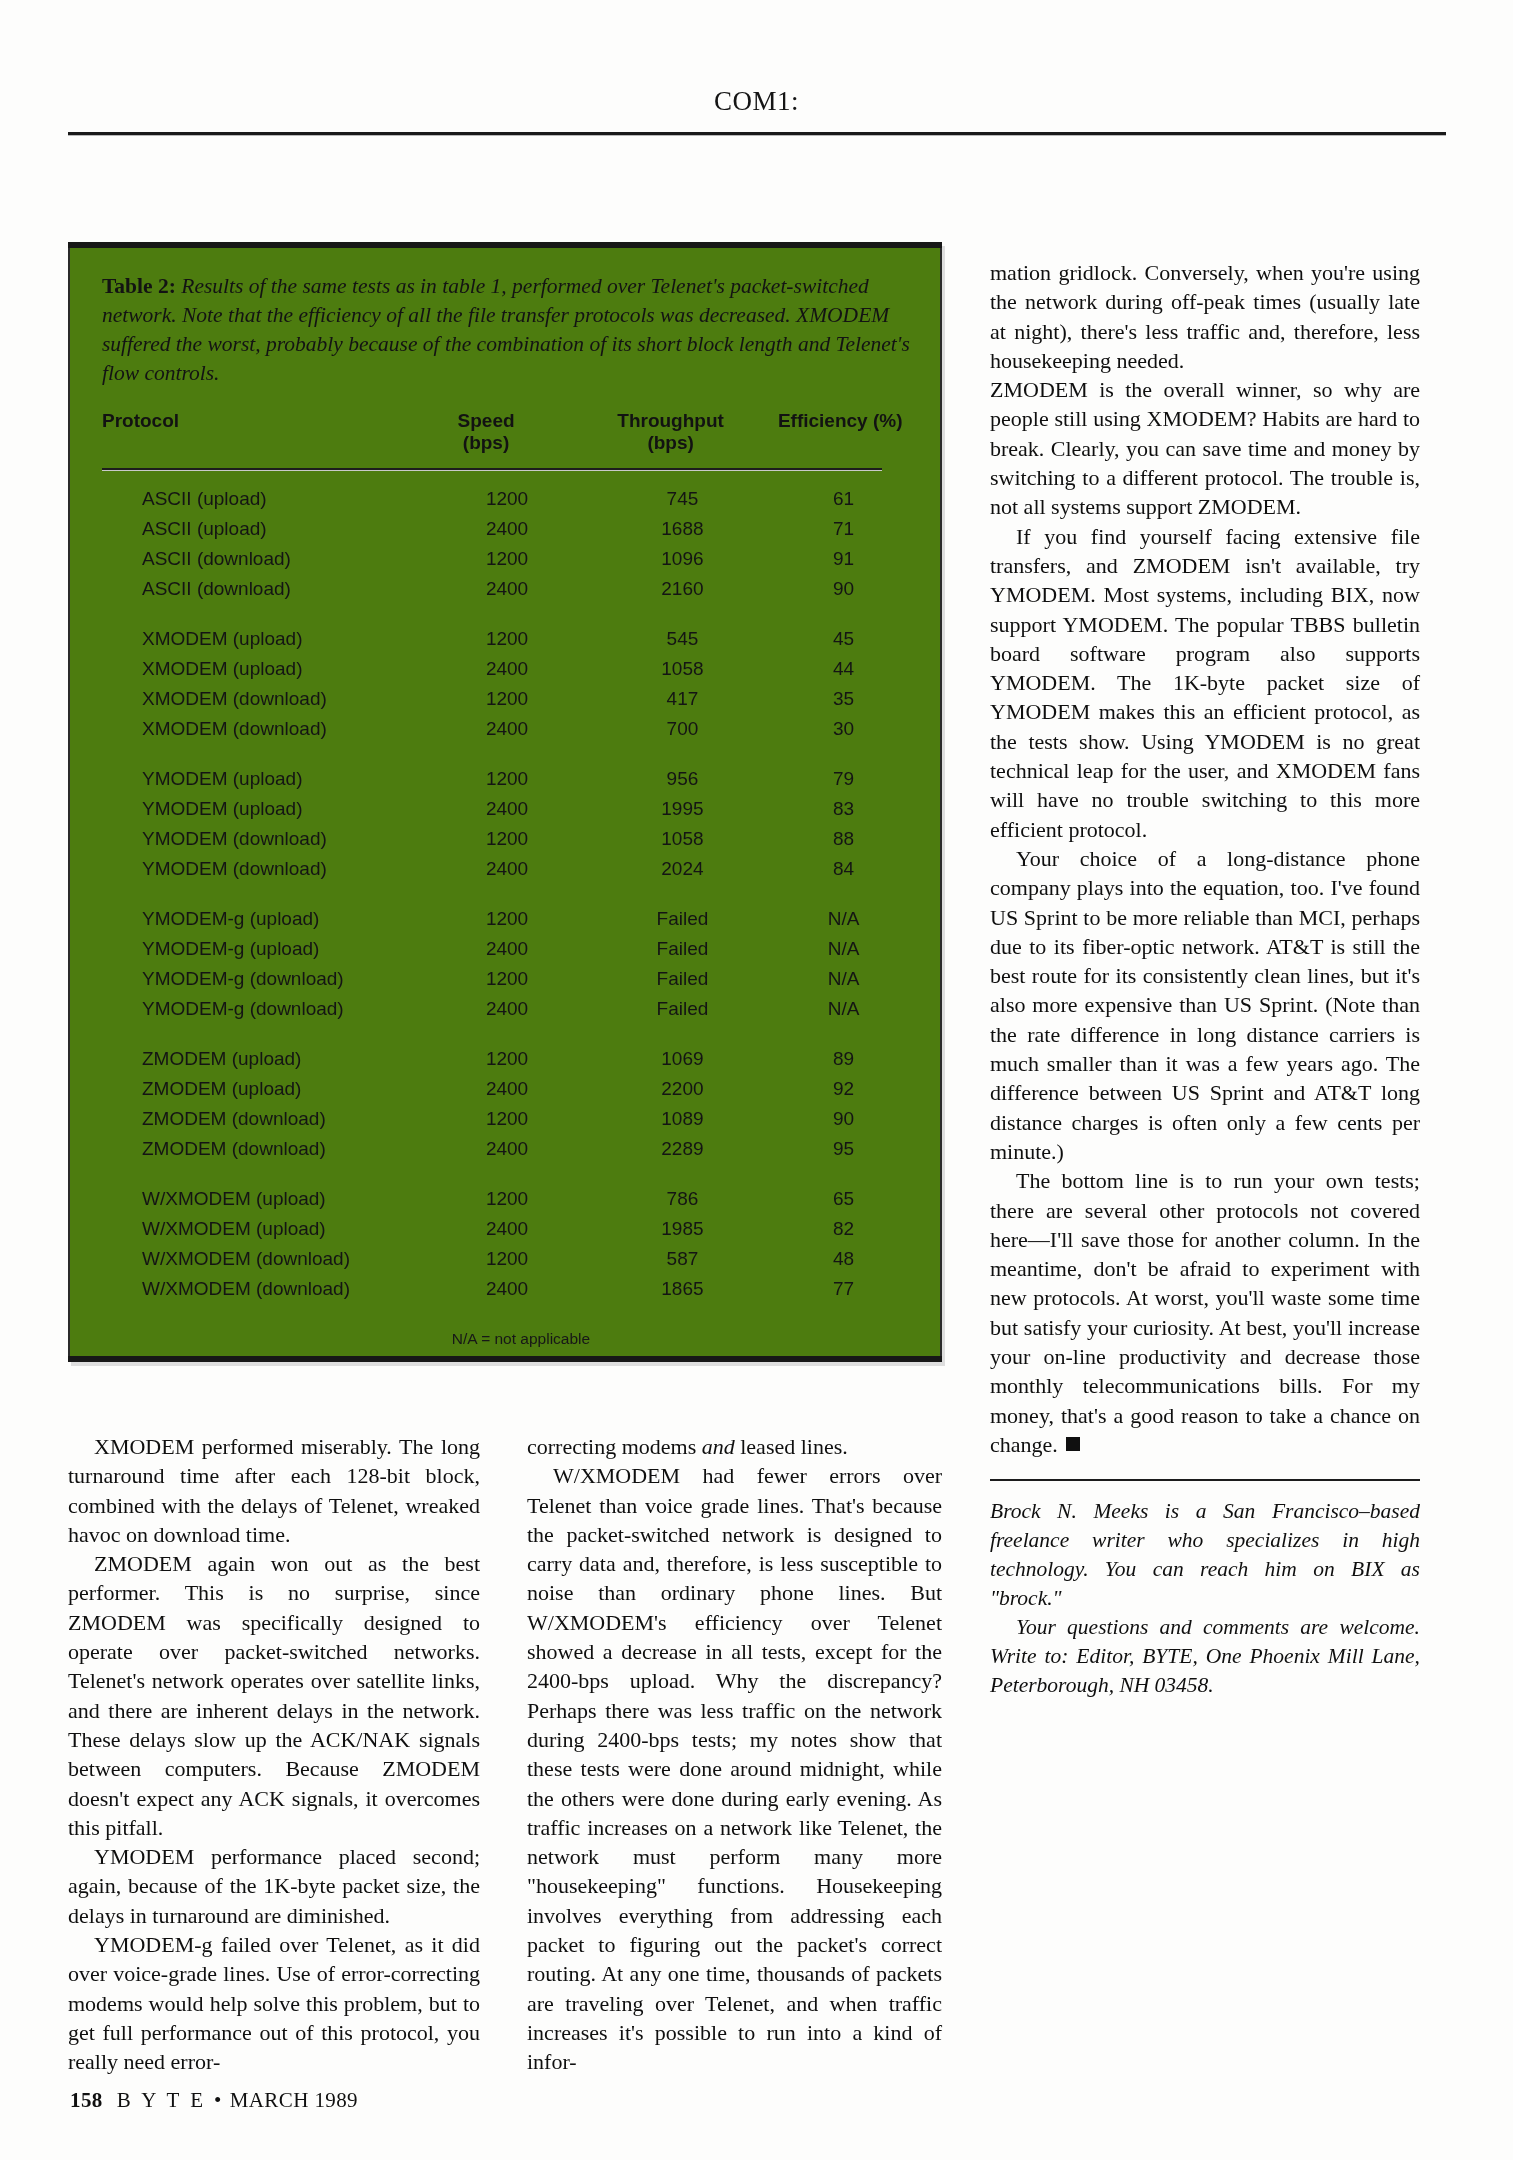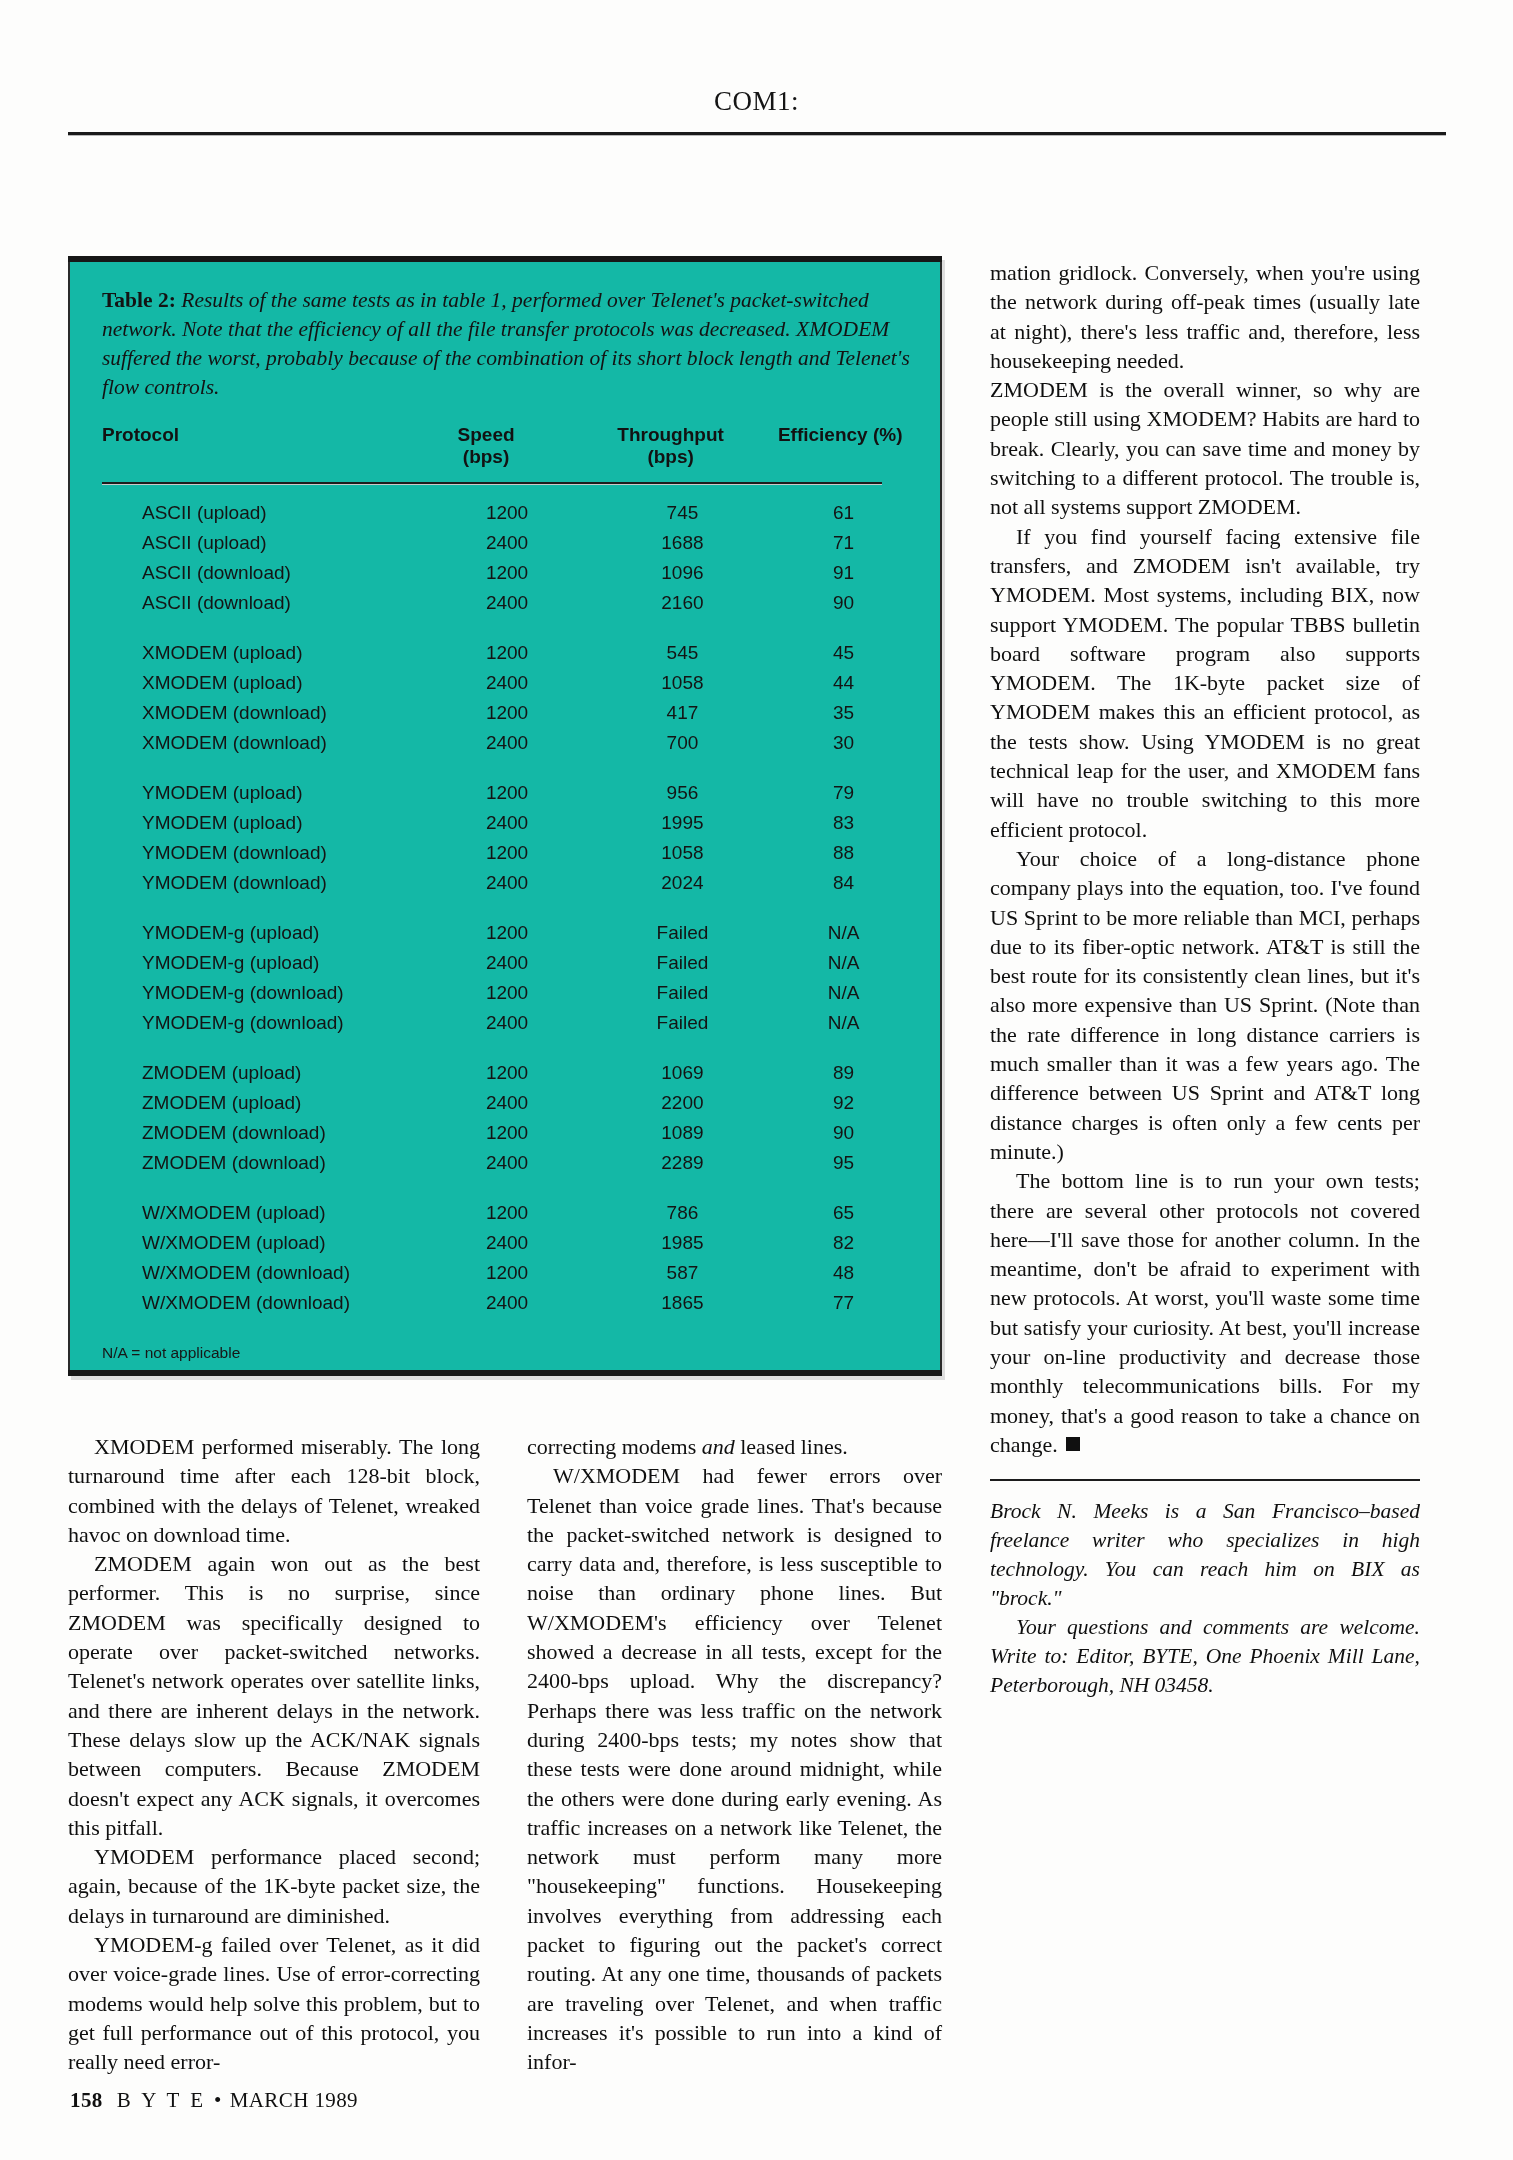--- a/index.html
+++ b/index.html
@@ -48,24 +48,24 @@
     left: 0; top: 3px;
     width: 100%;
     height: 1px;
     background: #b8b8b8;
   }
 
   
   .table-box {
     position: absolute;
     left: 68px;
-    top: 256px;
+    top: 242px;
     width: 874px;
     height: 1120px;
-    background: #14b8a6;
+    background: #4d7c0f;
     border: 2px solid #2b2b2b;
     box-sizing: border-box;
     box-shadow: 3px 4px 0 #dedede;
   }
   .table-box::before {
     
     content: "";
     position: absolute;
     left: -2px; top: -2px;
     width: calc(100% + 4px);
@@ -138,20 +138,21 @@
   .trow .c2 { width: 170px; text-align: center; }
   .trow .c3 { width: 200px; text-align: center; }
   .trow .c4 { width: 140px; text-align: center; }
   .group-gap { height: 20px; }
 
   .tbl-footnote {
     margin: 26px 0 0 32px;
     font-family: "Liberation Sans", sans-serif;
     font-size: 15.5px;
     color: #171717;
+    text-align: center;
   }
 
   
   .col-right {
     position: absolute;
     left: 990px;
     top: 258px;
     width: 430px;
     font-size: 22px;
     line-height: 29.3px;

